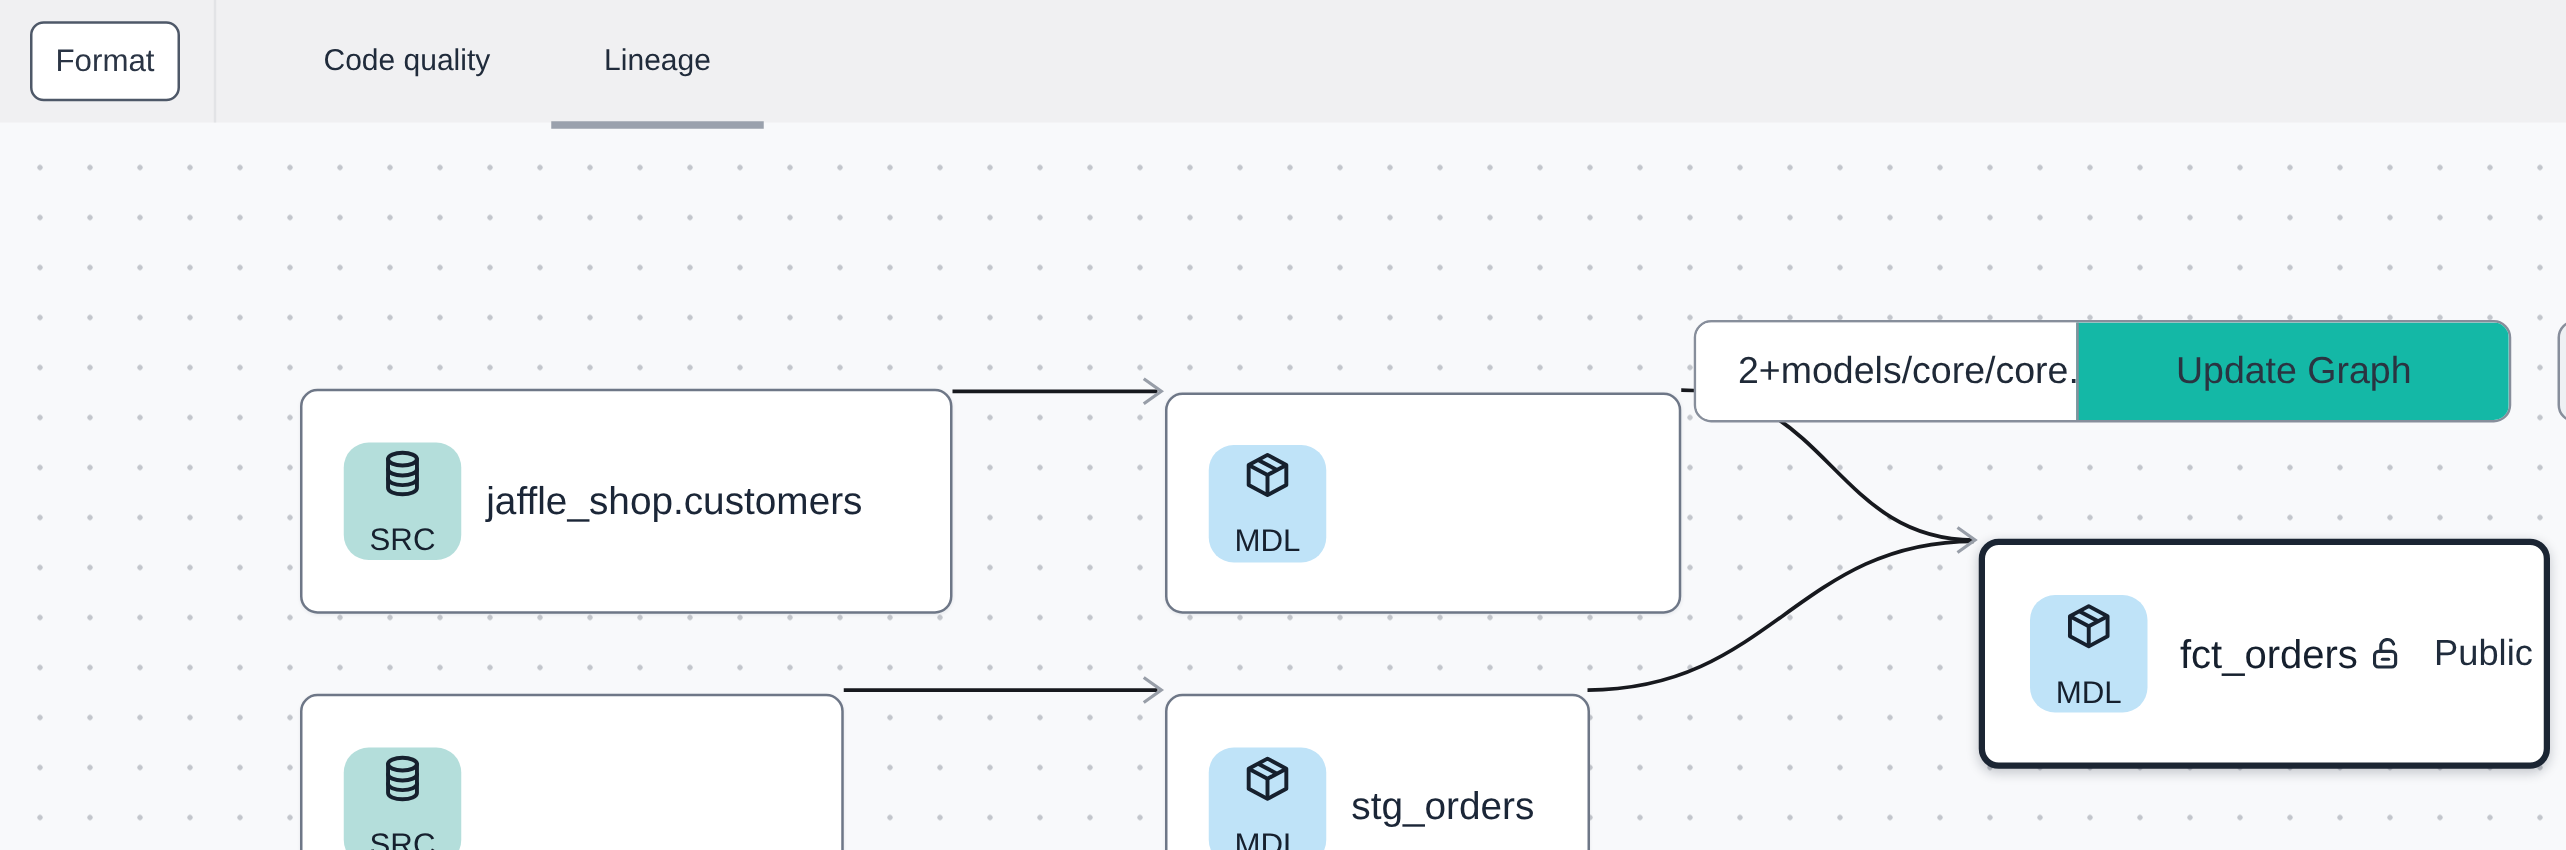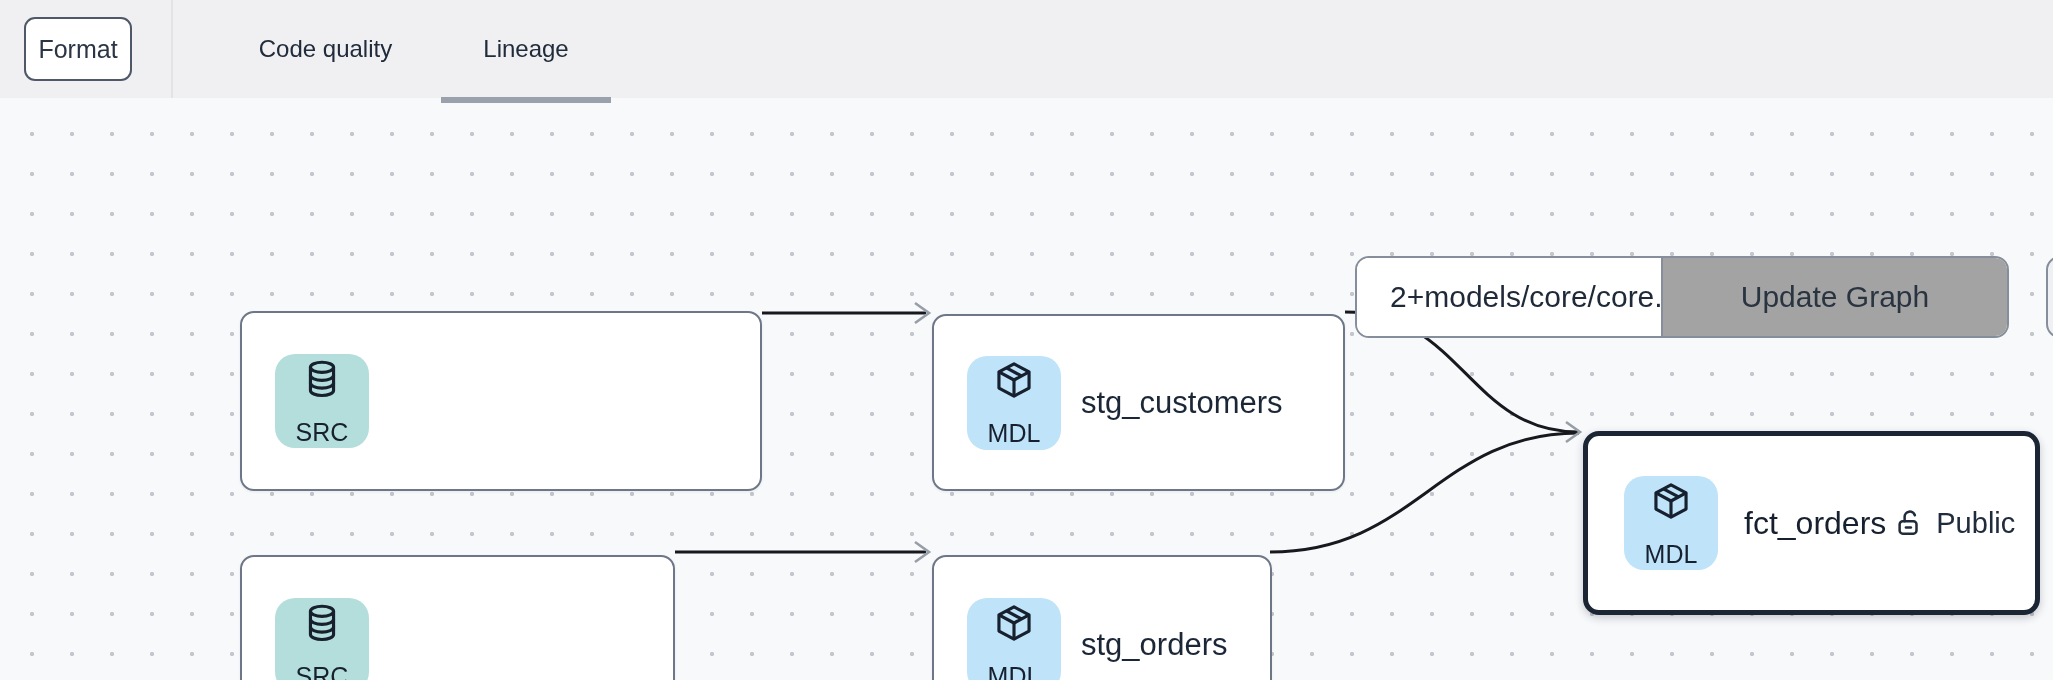--- a/index.html
+++ b/index.html
@@ -6,21 +6,21 @@
   body{
     width:2053px;height:680px;overflow:hidden;position:relative;
     font-family:"Liberation Sans","DejaVu Sans",sans-serif;
     background:#f8f9fb;
   }
   *{box-sizing:border-box;}
 
   
   .header{position:absolute;left:0;top:0;width:2053px;height:98px;background:#f0f0f2;z-index:4;}
   .format-btn{
-    position:absolute;left:24px;top:17px;width:108px;height:64px;
+    position:absolute;left:24px;top:17px;width:120px;height:64px;
     background:#ffffff;border:2.5px solid #4e5868;border-radius:11px;
     font-size:25px;color:#2b3545;display:flex;align-items:center;justify-content:center;
     cursor:pointer;
   }
   .header-divider{position:absolute;left:171px;top:0;width:2px;height:98px;background:#e2e3e6;}
   .tab{
     position:absolute;top:0;height:98px;display:flex;align-items:center;justify-content:center;
     font-size:24px;color:#202b3b;cursor:pointer;
   }
   .tab-codequality{left:223px;width:205px;}
@@ -55,36 +55,36 @@
     width:94px;height:94px;border-radius:20px;flex:0 0 94px;
     display:flex;flex-direction:column;align-items:center;justify-content:center;
   }
   .badge-src{background:#b4dedb;}
   .badge-mdl{background:#bfe3f8;text-align:center;}
   .badge svg{width:42px;height:42px;stroke:#16202e;fill:none;}
   .badge-label{font-size:25px;color:#16202e;line-height:1;margin-top:20px;}
   .node-label{font-size:31px;color:#1b2637;white-space:nowrap;}
   .node-text-col{display:flex;flex-direction:row;gap:8px;}
   .node-title{font-size:32px;color:#16202e;white-space:nowrap;}
-  .access-row{display:flex;align-items:center;gap:12px;font-size:29px;color:#202c3c;}
+  .access-row{display:flex;align-items:center;gap:23px;font-size:29px;color:#202c3c;}
   .access-row svg{width:30px;height:30px;stroke:#202c3c;fill:none;}
 
   
   .selector{
     position:absolute;left:1355px;top:158px;width:654px;height:82px;
     display:flex;border:2.5px solid #878e9b;border-radius:14px;overflow:hidden;
     background:#ffffff;z-index:3;
   }
   .selector-input{
     flex:1;min-width:0;border:none;outline:none;background:#ffffff;
     font-family:"Liberation Sans","DejaVu Sans",sans-serif;
     font-size:30px;color:#1f2937;padding:0 0 0 33px;
   }
   .selector-btn{
-    width:346px;flex:0 0 346px;background:#a3a3a3;border:none;border-left:2.5px solid #878e9b;
+    width:346px;flex:0 0 346px;background:#14b8a6;border:none;border-left:2.5px solid #878e9b;
     font-family:"Liberation Sans","DejaVu Sans",sans-serif;
     font-size:30px;color:#2a3441;display:flex;align-items:center;justify-content:center;
     cursor:pointer;
     text-align:right;
   }
   .edge-btn{
     position:absolute;left:2046px;top:158px;width:70px;height:82px;
     border:2.5px solid #878e9b;border-radius:14px;background:#eef0f3;z-index:3;cursor:pointer;
   }
 </style>
@@ -118,33 +118,33 @@
   <div class="node node-src-customers">
     <div class="badge badge-src">
       <svg viewBox="0 0 24 24" stroke-width="1.8" stroke-linecap="round">
         <ellipse cx="12" cy="5.3" rx="6.6" ry="2.9"></ellipse>
         <path d="M5.4 5.3v13.2c0 1.6 2.95 2.9 6.6 2.9s6.6-1.3 6.6-2.9V5.3"></path>
         <path d="M5.4 9.9c0 1.6 2.95 2.9 6.6 2.9s6.6-1.3 6.6-2.9"></path>
         <path d="M5.4 14.3c0 1.6 2.95 2.9 6.6 2.9s6.6-1.3 6.6-2.9"></path>
       </svg>
       <div class="badge-label">SRC</div>
     </div>
+    <div class="node-label">jaffle_shop.customers</div>
   </div>
 
   <div class="node node-stg-customers">
     <div class="badge badge-mdl">
       <svg viewBox="0 0 24 24" stroke-width="1.8" stroke-linejoin="round">
         <path d="M12 2.8 20.6 7.4v9.2L12 21.2 3.4 16.6V7.4z"></path>
         <path d="M3.4 7.4 12 12l8.6-4.6"></path>
         <path d="M12 12v9.2"></path>
         <path d="M7.7 5.1 16.3 9.7"></path>
       </svg>
       <div class="badge-label">MDL</div>
     </div>
-    <div class="node-label">stg_customers</div>
   </div>
 
   <div class="node node-src-orders">
     <div class="badge badge-src">
       <svg viewBox="0 0 24 24" stroke-width="1.8" stroke-linecap="round">
         <ellipse cx="12" cy="5.3" rx="6.6" ry="2.9"></ellipse>
         <path d="M5.4 5.3v13.2c0 1.6 2.95 2.9 6.6 2.9s6.6-1.3 6.6-2.9V5.3"></path>
         <path d="M5.4 9.9c0 1.6 2.95 2.9 6.6 2.9s6.6-1.3 6.6-2.9"></path>
         <path d="M5.4 14.3c0 1.6 2.95 2.9 6.6 2.9s6.6-1.3 6.6-2.9"></path>
       </svg>

